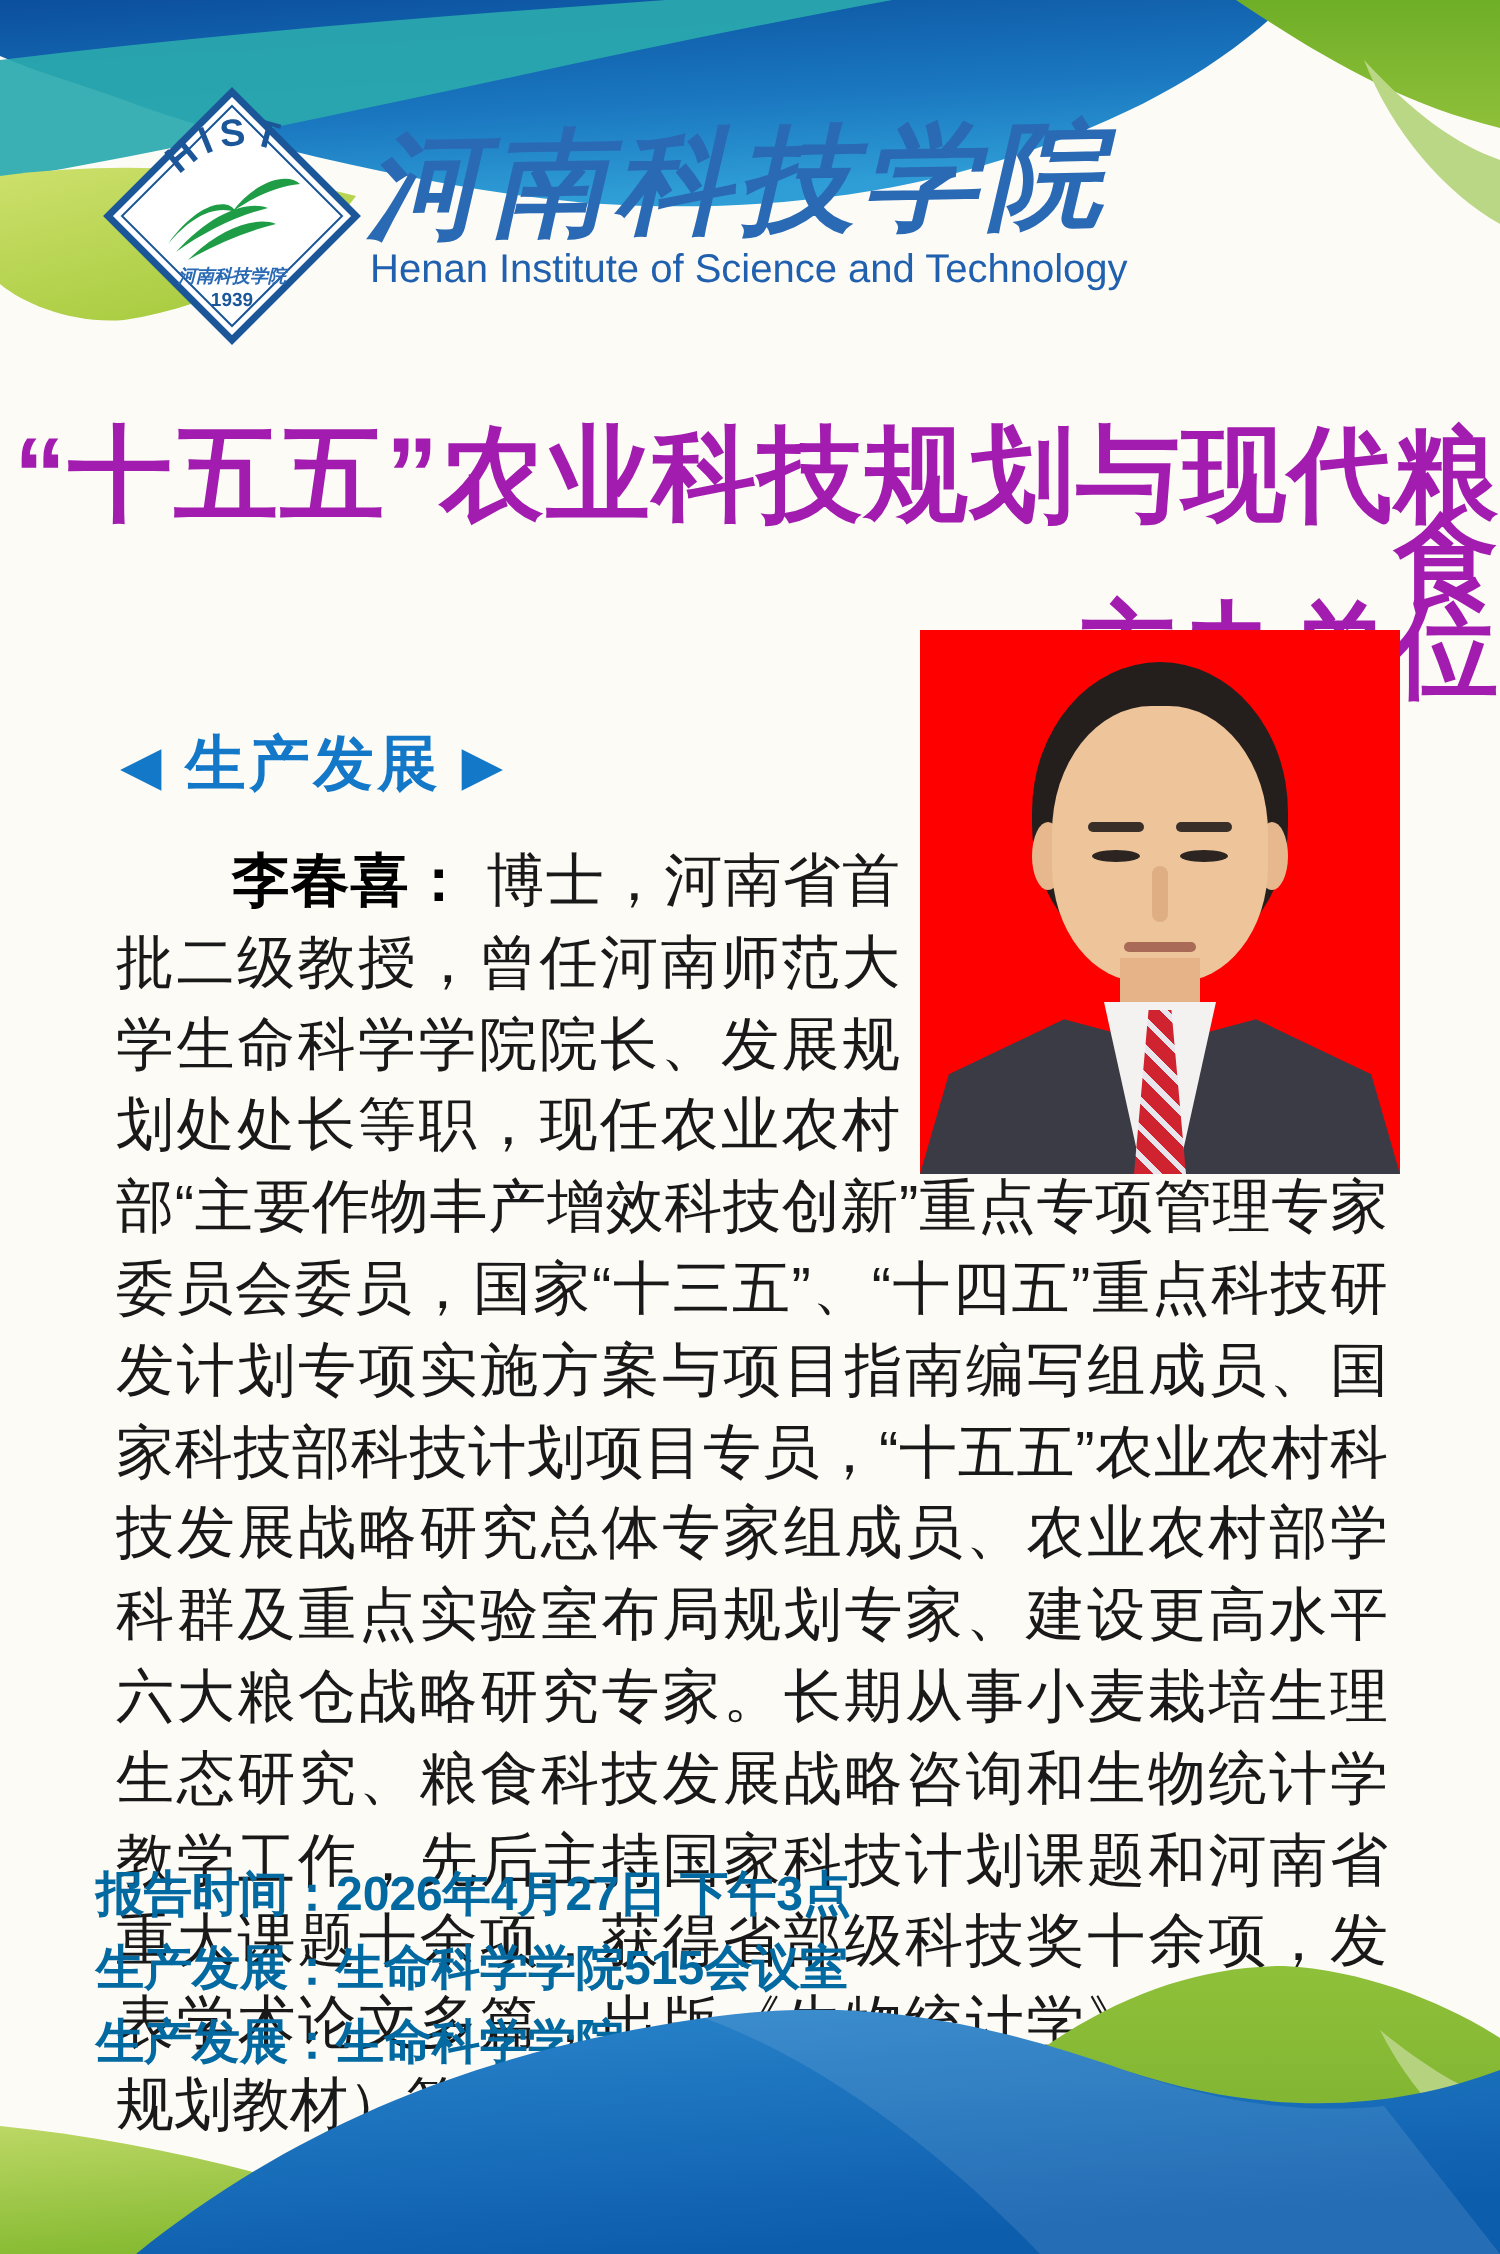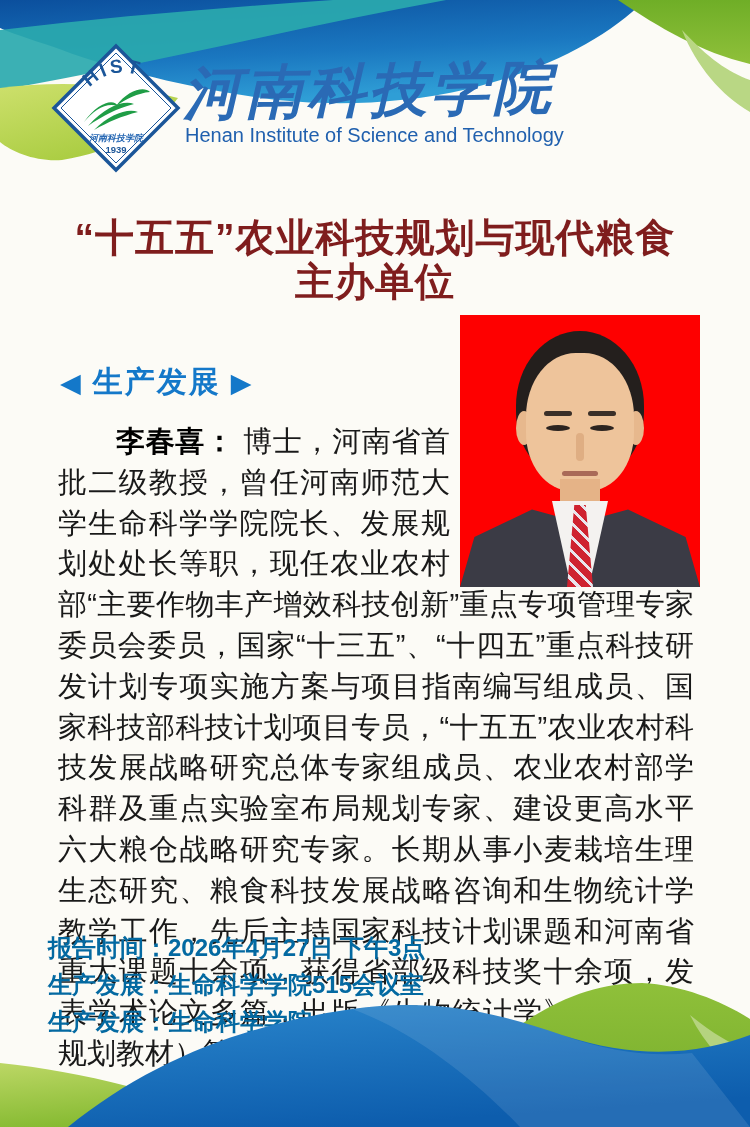--- a/index.html
+++ b/index.html
@@ -16,22 +16,22 @@
 
   
   .uni-zh{position:absolute;left:183px;top:52px;width:400px;
     font-family:"DejaVu Serif","Liberation Serif",serif;
     font-style:italic;font-weight:bold;font-size:58px;letter-spacing:4px;
     color:#2a6ab5;transform:rotate(-1deg);white-space:nowrap;}
   .uni-en{position:absolute;left:185px;top:124px;width:400px;
     font-size:20px;font-weight:normal;color:#2060ae;white-space:nowrap;}
 
   
-  .title{position:absolute;left:0;top:216px;width:750px;text-align:center;
-    color:#7f1d1d;font-weight:900;font-size:39px;line-height:44px;
+  .title{position:absolute;left:0;top:216px;width:750px;text-align:right;
+    color:#a21caf;font-weight:900;font-size:52px;line-height:44px;
     letter-spacing:1px;}
 
   
   .section{position:absolute;left:60px;top:362px;color:#1478c9;
     font-weight:900;font-size:30px;letter-spacing:2px;display:flex;align-items:center;gap:10px;}
   .section .arrow{font-size:27px;line-height:30px;}
 
   
   .photo{position:absolute;left:460px;top:315px;width:240px;height:272px;
     background:#fe0000;overflow:hidden;}

